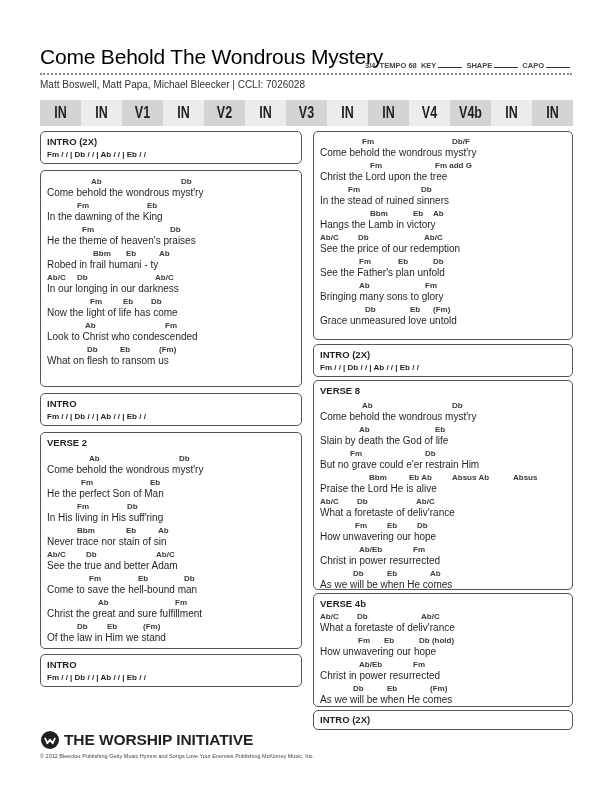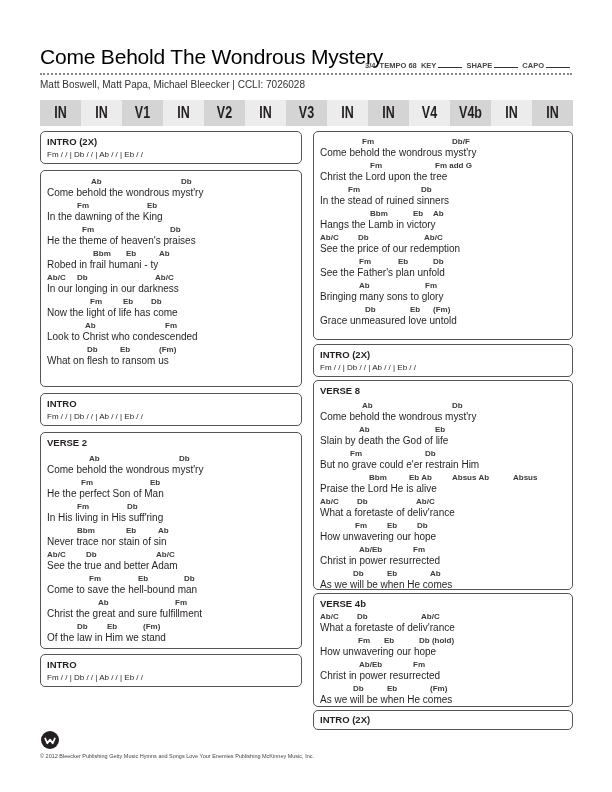--- a/index.html
+++ b/index.html
@@ -16,21 +16,21 @@
   .roadmap { position: absolute; left: 40px; top: 100px; width: 533px; height: 26px; display: flex; }
   .roadmap .cell { flex: 1; display: flex; align-items: center; justify-content: center;
                    font-family: "Liberation Sans", sans-serif; font-weight: bold; font-size: 16px;
                    transform: scaleX(0.78); color: #231f20; }
   .roadmap .cellwrap { flex: 1; display: flex; align-items: center; justify-content: center; }
   .roadmap .dark { background: #d4d4d4; }
   .roadmap .light { background: #ececec; }
 
   .box { position: absolute; border: 1px solid #555; border-radius: 5px; background: #fff; box-sizing: border-box; }
   .box .hdr { font-weight: bold; font-size: 9.5px; color: #231f20; margin: 4px 0 0 6px; }
-  .box .prog { font-weight: normal; font-size: 8px; color: #231f20; margin: 3px 0 0 6px; word-spacing: 0px; }
+  .box .prog { font-weight: bold; font-size: 8px; color: #231f20; margin: 3px 0 0 6px; word-spacing: 0px; }
   .line { position: relative; height: 24px; margin-left: 6px; }
   .line .chords { position: absolute; top: 0; left: 0; height: 11px; width: 100%; }
   .line .chord { position: absolute; top: 0; font-weight: bold; font-size: 8px; color: #3a3a3a; white-space: nowrap; }
   .line .lyric { position: absolute; top: 10px; left: 0; font-size: 10px; color: #231f20; white-space: nowrap; }
   .lines { margin-top: 6px; }
 
   .logo { position: absolute; left: 41px; top: 731px; display: flex; align-items: center; }
   .logo .mark { width: 18px; height: 18px; border-radius: 50%; background: #231f20; position: relative; }
   .logo .mark svg { position: absolute; left: 0; top: 0; }
   .logo .name { font-weight: bold; font-size: 15.5px; margin-left: 5px; color: #231f20; letter-spacing: -0.1px; }
@@ -417,14 +417,15 @@
   <div class="hdr" style="margin-top:3px">INTRO (2X)</div>
 </div>
 
 <div class="logo">
   <div class="mark">
     <svg width="18" height="18" viewBox="0 0 18 18">
       <path d="M9 1.2 L11 3.4 L7 3.4 Z" fill="#231f20"></path>
       <path d="M4.2 7.5 L6.3 12.2 L9 8.6 L11.7 12.2 L13.8 7.5" fill="none" stroke="#ffffff" stroke-width="1.8" stroke-linejoin="round" stroke-linecap="round"></path>
     </svg>
   </div>
+  <div class="name">THE WORSHIP INITIATIVE</div>
 </div>
 <div class="copyright">© 2012 Bleecker Publishing Getty Music Hymns and Songs Love Your Enemies Publishing McKinney Music, Inc.</div>
 
 </body></html>

